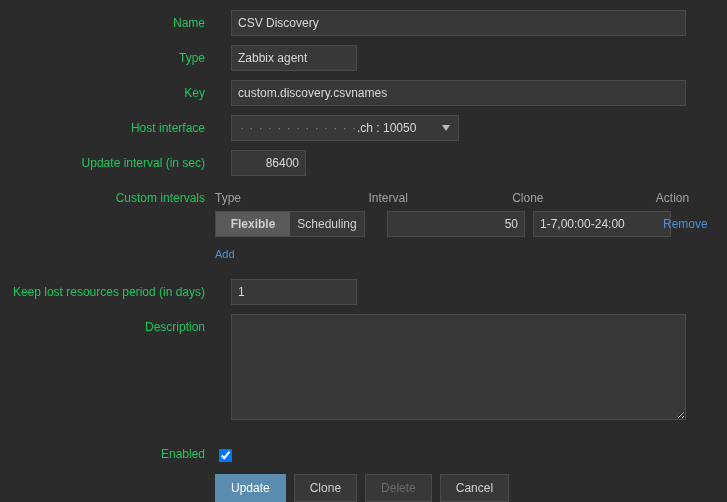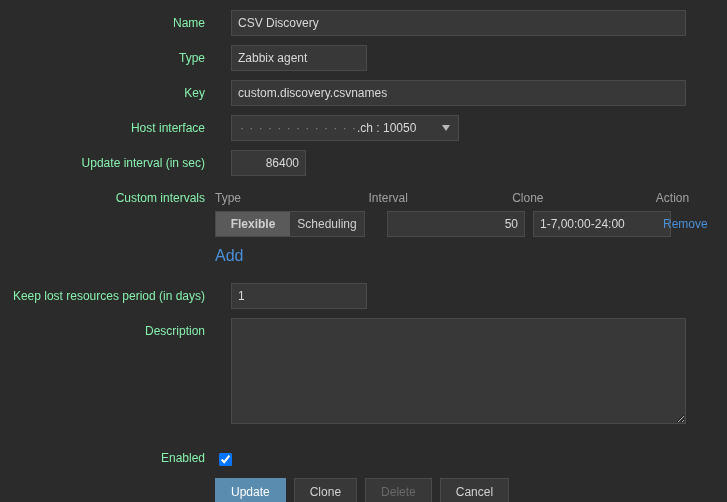--- a/index.html
+++ b/index.html
@@ -19,38 +19,38 @@
   .row {
     display: flex;
     align-items: flex-start;
     margin-bottom: 9px;
   }
   .label-col {
     width: 215px;
     text-align: right;
     padding-right: 10px;
     padding-top: 6px;
-    color: #86efac;
+    color: #22c55e;
   }
   .field-col {
     flex: 1;
     min-width: 0;
   }
   input[type="text"], textarea, select, .select-like {
     background: #383838;
     border: 1px solid #4a4a4a;
     color: #d8d8d8;
     padding: 5px 6px;
     font-family: inherit;
     font-size: 12px;
     outline: none;
     margin-left: 16px;
   }
   input.w-full { width: 455px; }
-  input.w-med { width: 136px; }
+  input.w-med { width: 126px; }
   input.w-small { width: 75px; text-align: right; }
   textarea.desc {
     width: 455px;
     height: 106px;
     resize: both;
     overflow: auto;
   }
   .select-like {
     display: inline-flex;
     align-items: center;
@@ -105,21 +105,21 @@
     font-weight: bold;
   }
   input.cell {
     height: 26px;
   }
   input.cell-right { text-align: right; width: 138px;}
   input.cell-left { text-align: left; width: 138px;}
   .link {
     color: #4a90d9;
     cursor: pointer;
-    font-size: 16px;
+    font-size: 11px;
     text-align: right;
   }
   .remove-link {
     color: #4a90d9;
     cursor: pointer;
   }
   .buttons {
     display: flex;
     gap: 8px;
   }

